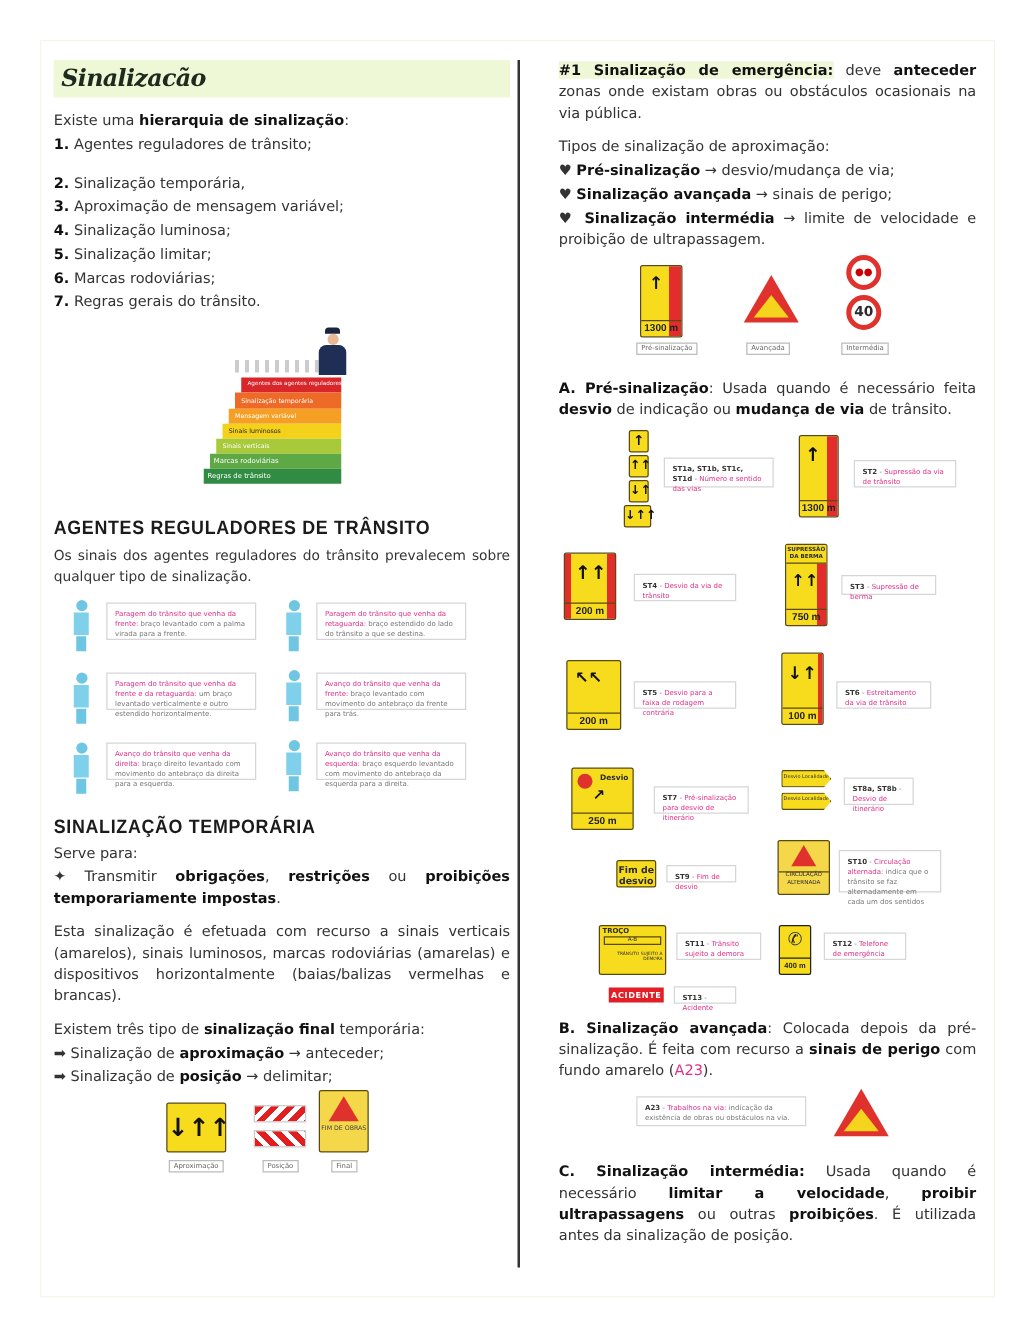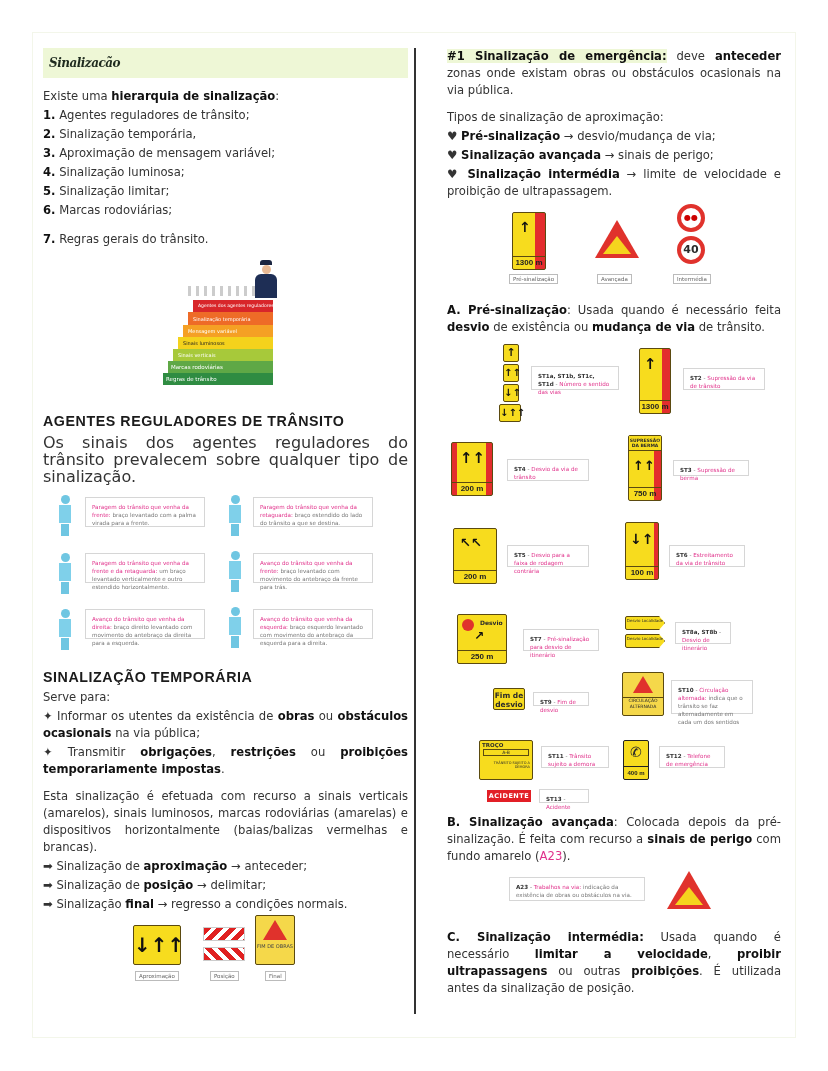--- a/index.html
+++ b/index.html
@@ -5,21 +5,21 @@
 *{box-sizing:border-box;margin:0;padding:0}
 html,body{width:828px;height:1071px;background:#fff;overflow:hidden}
 body{font-family:"DejaVu Sans",sans-serif;color:#2b2b2b;position:relative}
 .page{position:absolute;left:32px;top:32px;width:764px;height:1006px;border:1px solid #f3f6ea;background:#fff}
 .col-left{position:absolute;left:43px;top:48px;width:365px}
 .col-right{position:absolute;left:447px;top:48px;width:334px}
 .divider{position:absolute;left:414px;top:48px;width:2px;height:966px;background:#333}
 p,.li{font-size:11.6px;line-height:17px;color:#333}
 b{color:#111;font-weight:bold}
 .title-box{background:#eef7d6;height:30px;padding:4px 6px;margin-bottom:10px}
-.title{font-family:"DejaVu Serif",serif;font-style:italic;font-weight:bold;font-size:12px;color:#1e2a1e;letter-spacing:-0.5px}
+.title{font-family:"DejaVu Serif",serif;font-style:italic;font-weight:bold;font-size:19px;color:#1e2a1e;letter-spacing:-0.5px}
 .h2{font-family:"Liberation Sans",sans-serif;font-weight:bold;font-size:15.5px;letter-spacing:0.6px;color:#1b1b1b;transform:scaleX(0.92);transform-origin:left;white-space:nowrap}
 .justify{text-align:justify}
 .hl{background:#eef7d6}
 .pink{color:#e0308a}
 .cap{display:inline-block;border:1px solid #bbb;font-size:5.5px;color:#666;padding:1px 3px;background:#fff}
 .box{border:1px solid #d6d6d6;background:#fff;font-size:5.6px;line-height:8px;color:#777;padding:5px 6px}
 .box .k{color:#333;font-weight:bold}
 .box .pk{color:#e0308a}
 .ysign{background:#f7dc1e;border:1.5px solid #5b4a10;border-radius:2px;position:absolute}
 .dist{position:absolute;left:0;right:0;bottom:0;height:13px;border-top:1.5px solid #5b4a10;font-size:8px;font-weight:bold;text-align:center;line-height:12px;color:#222;font-family:"Liberation Sans",sans-serif}
@@ -32,26 +32,26 @@
 
 <div class="page"></div>
 <div class="divider"></div>
 
 <div class="col-left">
   <div class="title-box">
     <span class="title">Sinalizacão</span>
   </div>
   <p><span>Existe uma </span><b>hierarquia de sinalização</b><span>:</span></p>
   <div style="margin-top:2px">
-    <div class="li" style="margin-bottom:2px"><b>1.</b><span> Agentes reguladores de trânsito;</span></div>
+    <div class="li" style="margin-bottom:14px"><b>1.</b><span> Agentes reguladores de trânsito;</span></div>
     <div class="li" style="margin-bottom:2px"><b>2.</b><span> Sinalização temporária,</span></div>
     <div class="li" style="margin-bottom:2px"><b>3.</b><span> Aproximação de mensagem variável;</span></div>
     <div class="li" style="margin-bottom:2px"><b>4.</b><span> Sinalização luminosa;</span></div>
     <div class="li" style="margin-bottom:2px"><b>5.</b><span> Sinalização limitar;</span></div>
-    <div class="li" style="margin-bottom:12px"><b>6.</b><span> Marcas rodoviárias;</span></div>
+    <div class="li" style="margin-bottom:2px"><b>6.</b><span> Marcas rodoviárias;</span></div>
     <div class="li"><b>7.</b><span> Regras gerais do trânsito.</span></div>
   </div>
 
   <div style="position:relative;height:130px;margin-top:12px">
     <div class="abs" style="left:212px;top:0;width:22px;height:40px">
       <div style="width:12px;height:5px;background:#1b2540;margin:0 auto;border-radius:3px 3px 0 0"></div>
       <div style="width:9px;height:9px;background:#e8b994;margin:0 auto;border-radius:50%"></div>
       <div style="width:22px;height:24px;background:#1e2e55;border-radius:6px 6px 0 0"></div>
     </div>
     <div class="abs" style="left:145px;top:26px;width:70px;height:10px;background:repeating-linear-gradient(90deg,#999 0 3px,transparent 3px 8px);opacity:.5"></div>
@@ -66,21 +66,21 @@
     <div class="abs" style="left:150px;top:56px;font-size:5px;color:#fff">Sinalização temporária</div>
     <div class="abs" style="left:145px;top:68px;font-size:5px;color:#fff">Mensagem variável</div>
     <div class="abs" style="left:140px;top:80px;font-size:5px;color:#222">Sinais luminosos</div>
     <div class="abs" style="left:135px;top:92px;font-size:5px;color:#fff">Sinais verticais</div>
     <div class="abs" style="left:128px;top:104px;font-size:5.5px;color:#fff">Marcas rodoviárias</div>
     <div class="abs" style="left:123px;top:116px;font-size:5.5px;color:#fff">Regras de trânsito</div>
   </div>
 
   <div style="margin-top:22px">
     <div class="h2">AGENTES REGULADORES DE TRÂNSITO</div>
-    <p class="justify" style="margin-top:4px;font-size:16px">Os sinais dos agentes reguladores do trânsito prevalecem sobre qualquer tipo de sinalização.</p>
+    <p class="justify" style="margin-top:4px;font-size:11px">Os sinais dos agentes reguladores do trânsito prevalecem sobre qualquer tipo de sinalização.</p>
   </div>
 
   <div style="position:relative;height:165px;margin-top:6px">
 
     <div class="police" style="left:12px;top:4px">
       <div style="width:9px;height:9px;background:#6fc6e2;border-radius:50%;margin:0 auto"></div>
       <div style="width:12px;height:18px;background:#7fd0ea;margin:1px auto"></div>
       <div style="width:8px;height:12px;background:#6fc6e2;margin:0 auto"></div>
     </div>
     <div class="box abs" style="left:42px;top:6px;width:120px;height:30px"><span class="pk">Paragem do trânsito que venha da frente:</span><span> braço levantado com a palma virada para a frente.</span></div>
@@ -117,26 +117,25 @@
       <div style="width:9px;height:9px;background:#6fc6e2;border-radius:50%;margin:0 auto"></div>
       <div style="width:12px;height:18px;background:#7fd0ea;margin:1px auto"></div>
       <div style="width:8px;height:12px;background:#6fc6e2;margin:0 auto"></div>
     </div>
     <div class="box abs" style="left:210px;top:118px;width:120px;height:30px"><span class="pk">Avanço do trânsito que venha da esquerda:</span><span> braço esquerdo levantado com movimento do antebraço da esquerda para a direita.</span></div>
   </div>
 
   <div style="margin-top:12px">
     <div class="h2">SINALIZAÇÃO TEMPORÁRIA</div>
     <p style="margin-top:3px">Serve para:</p>
-    <p class="justify" style="margin-top:2px">✦ <span>Informar os utentes da existência de </span><b>obras</b><span> ou </span><b>obstáculos ocasionais</b><span> na via pública;</span></p>
     <p class="justify" style="margin-top:2px">✦ <span>Transmitir </span><b>obrigações</b><span>, </span><b>restrições</b><span> ou </span><b>proibições temporariamente impostas</b><span>.</span></p>
     <p class="justify" style="margin-top:10px">Esta sinalização é efetuada com recurso a sinais verticais (amarelos), sinais luminosos, marcas rodoviárias (amarelas) e dispositivos horizontalmente (baias/balizas vermelhas e brancas).</p>
+    <p style="margin-top:10px"><span>Existem três tipo de </span><b>sinalização final</b><span> temporária:</span></p>
     <p style="margin-top:2px">➡ <span>Sinalização de </span><b>aproximação</b><span> → anteceder;</span></p>
     <p style="margin-top:2px">➡ <span>Sinalização de </span><b>posição</b><span> → delimitar;</span></p>
-    <p style="margin-top:2px">➡ <span>Sinalização </span><b>final</b><span> → regresso a condições normais.</span></p>
   </div>
 
   <div style="position:relative;height:80px;margin-top:6px">
     <div class="ysign" style="left:90px;top:6px;width:48px;height:40px;text-align:center;font-size:20px;line-height:38px"><span class="arrow">↓↑↑</span></div>
     <div class="abs" style="left:160px;top:8px;width:42px;height:14px;border:1px solid #ccc;background:repeating-linear-gradient(135deg,#e02020 0 5px,#fff 5px 9px)"></div>
     <div class="abs" style="left:160px;top:28px;width:42px;height:14px;border:1px solid #ccc;background:repeating-linear-gradient(45deg,#e02020 0 5px,#fff 5px 9px)"></div>
     <div class="ysign" style="left:212px;top:-4px;width:40px;height:50px;background:#f5d84a">
       <div style="width:0;height:0;margin:4px auto 0;border-left:12px solid transparent;border-right:12px solid transparent;border-bottom:20px solid #e0322c"></div>
       <div style="font-size:5px;text-align:center;color:#444;line-height:6px;margin-top:3px">FIM DE OBRAS</div>
     </div>
@@ -160,21 +159,21 @@
     </div>
     <div class="abs" style="left:148px;top:16px;width:0;height:0;border-left:22px solid transparent;border-right:22px solid transparent;border-bottom:38px solid #e0322c"></div>
     <div class="abs" style="left:156px;top:32px;width:0;height:0;border-left:14px solid transparent;border-right:14px solid transparent;border-bottom:18px solid #f5d41e"></div>
     <div class="abs" style="left:230px;top:0;width:28px;height:28px;border:4px solid #e0322c;border-radius:50%;background:#fff;font-size:8px;text-align:center;line-height:20px;color:#c00">●●</div>
     <div class="abs" style="left:230px;top:32px;width:28px;height:28px;border:4px solid #e0322c;border-radius:50%;background:#fff;font-size:11px;font-weight:bold;text-align:center;line-height:20px">40</div>
     <span class="cap abs" style="left:62px;top:70px">Pré-sinalização</span>
     <span class="cap abs" style="left:150px;top:70px">Avançada</span>
     <span class="cap abs" style="left:226px;top:70px">Intermédia</span>
   </div>
 
-  <p class="justify" style="margin-top:16px"><b>A. </b><b>Pré-sinalização</b><span>: Usada quando é necessário feita </span><b>desvio</b><span> de existência ou </span><b>mudança de via</b><span> de trânsito.</span></p>
+  <p class="justify" style="margin-top:16px"><b>A. </b><b>Pré-sinalização</b><span>: Usada quando é necessário feita </span><b>desvio</b><span> de indicação ou </span><b>mudança de via</b><span> de trânsito.</span></p>
 
   <div style="position:relative;height:460px;margin-top:6px">
 
     <div class="ysign" style="left:56px;top:2px;width:16px;height:18px;font-size:11px;text-align:center;line-height:16px"><span class="arrow">↑</span></div>
     <div class="ysign" style="left:56px;top:22px;width:16px;height:18px;font-size:10px;text-align:center;line-height:16px"><span class="arrow">↑↑</span></div>
     <div class="ysign" style="left:56px;top:42px;width:16px;height:18px;font-size:10px;text-align:center;line-height:16px"><span class="arrow">↓↑</span></div>
     <div class="ysign" style="left:52px;top:62px;width:22px;height:18px;font-size:10px;text-align:center;line-height:16px"><span class="arrow">↓↑↑</span></div>
     <div class="box abs" style="left:84px;top:24px;width:88px;height:24px"><span class="k">ST1a, ST1b, ST1c, ST1d</span> - <span class="pk">Número e sentido das vias</span></div>
 
     <div class="ysign" style="left:192px;top:6px;width:32px;height:66px;background:linear-gradient(90deg,#f7dc1e 72%,#e32d2d 72%)">

